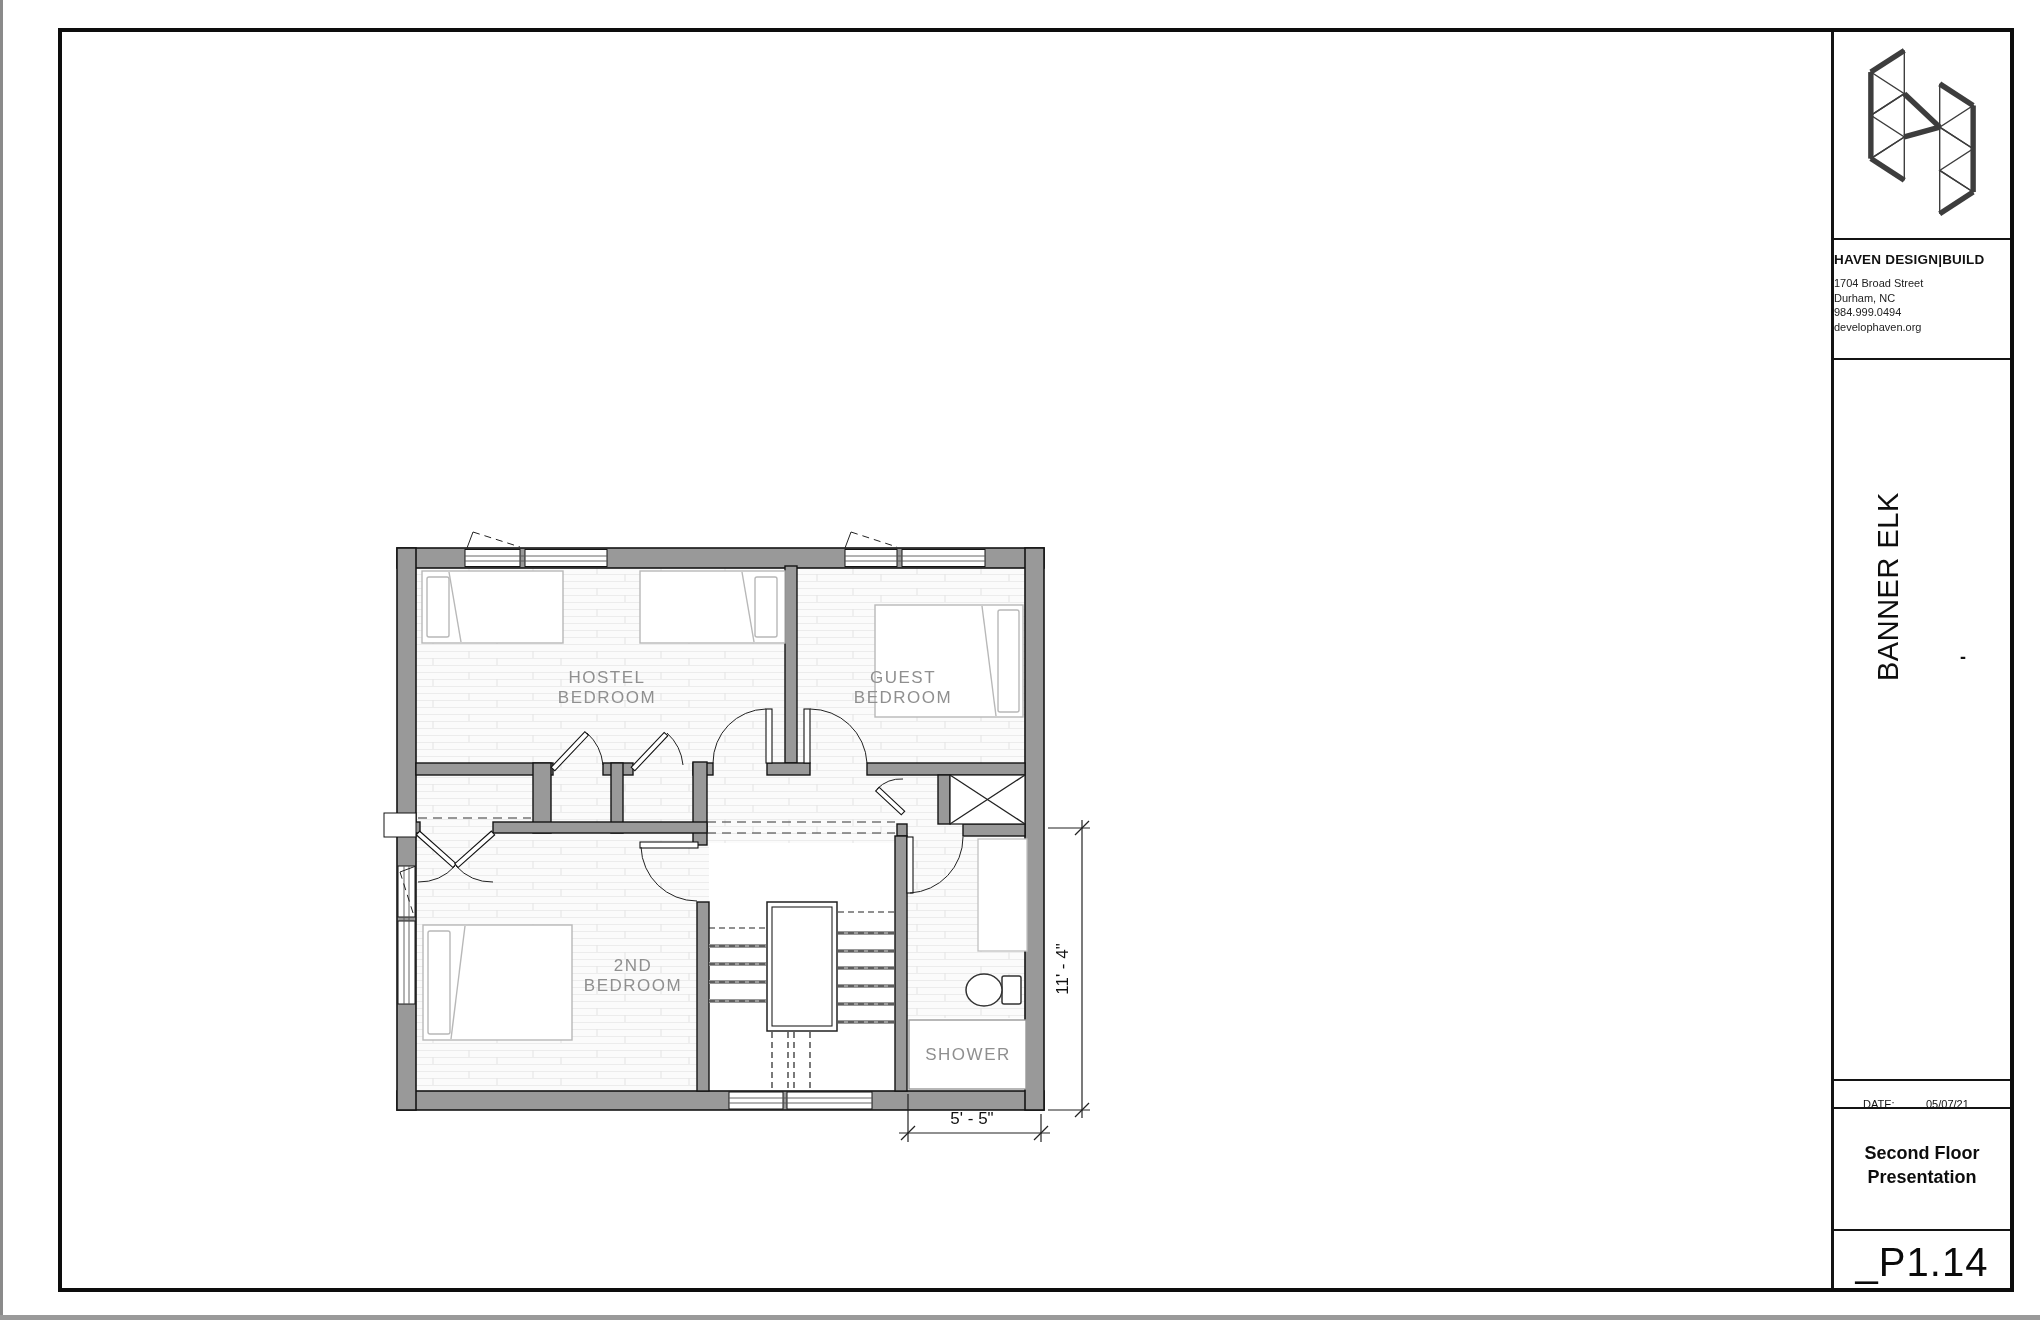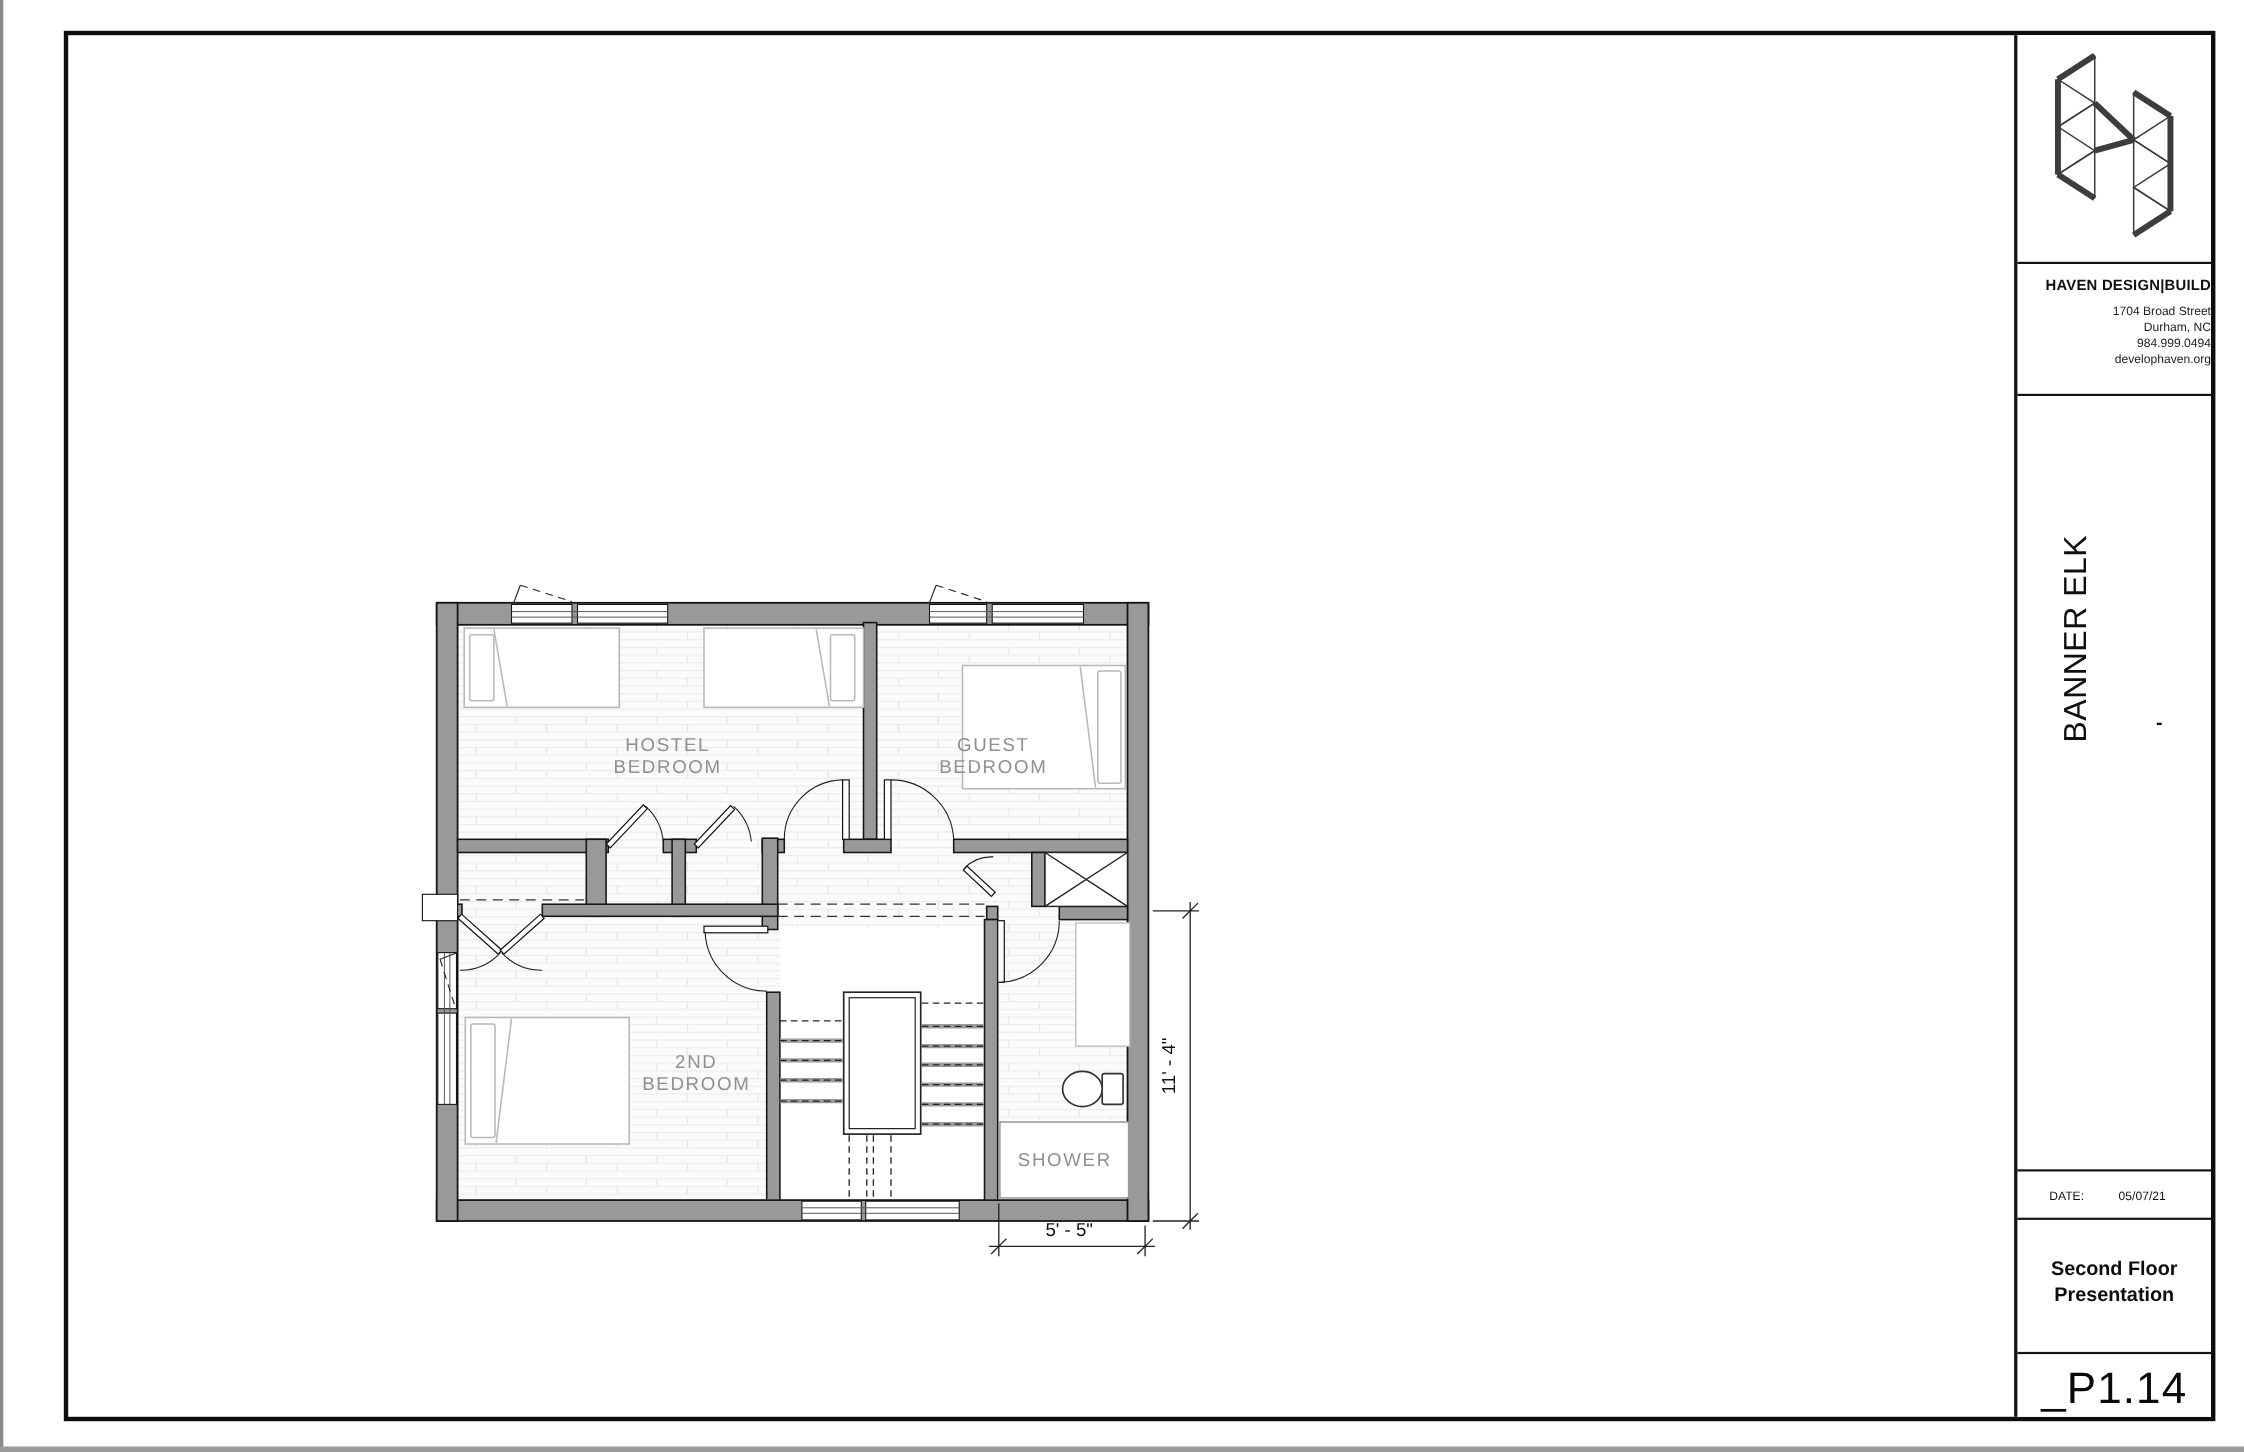--- a/index.html
+++ b/index.html
@@ -13,31 +13,31 @@
     position:absolute;left:58px;top:28px;width:1956px;height:1264px;
     border:4px solid #0d0d0d;box-sizing:border-box;background:#fff;
   }
   .titleblock{
     position:absolute;left:1831px;top:32px;width:179px;height:1256px;
     border-left:3px solid #141414;box-sizing:border-box;
     display:flex;flex-direction:column;background:#fff;
   }
   .tb-row{box-sizing:border-box;position:relative;}
   .tb-logo{height:206px;display:flex;align-items:center;justify-content:center;}
-  .tb-address{height:120px;border-top:2px solid #141414;text-align:right;padding-top:12px;}
+  .tb-address{height:120px;border-top:2px solid #141414;text-align:left;padding-top:12px;}
   .firm-name{font-size:13.5px;font-weight:bold;color:#111;letter-spacing:0.2px;margin-bottom:9px;}
   .addr-line{font-size:11px;color:#222;line-height:14.5px;}
   .tb-project{flex:1;border-top:2px solid #141414;position:relative;}
   .project-name{
     position:absolute;left:24px;top:40.5%;transform:translateY(-50%) rotate(-90deg);
     transform-origin:center;white-space:nowrap;font-size:29px;color:#0f0f0f;
     letter-spacing:0.5px;width:60px;text-align:center;
   }
   .project-dash{position:absolute;left:126px;top:287px;font-size:18px;font-weight:bold;color:#111;}
-  .tb-date{height:44px;border-top:2px solid #141414;font-size:11px;color:#111;}
+  .tb-date{height:28px;border-top:2px solid #141414;font-size:11px;color:#111;}
   .date-label{position:absolute;left:29px;top:17px;}
   .date-value{position:absolute;left:92px;top:17px;}
   .tb-title{height:122px;border-top:2px solid #141414;text-align:center;padding-top:32px;}
   .sheet-title{font-size:18px;font-weight:bold;color:#0d0d0d;line-height:24px;}
   .tb-sheetno{height:59px;border-top:2px solid #141414;text-align:center;}
   .sheet-number{font-size:40px;font-weight:normal;color:#0a0a0a;line-height:62px;letter-spacing:1px;}
   .plan-wrap{position:absolute;left:370px;top:510px;width:720px;height:660px;}
 </style>
 </head>
 <body>

